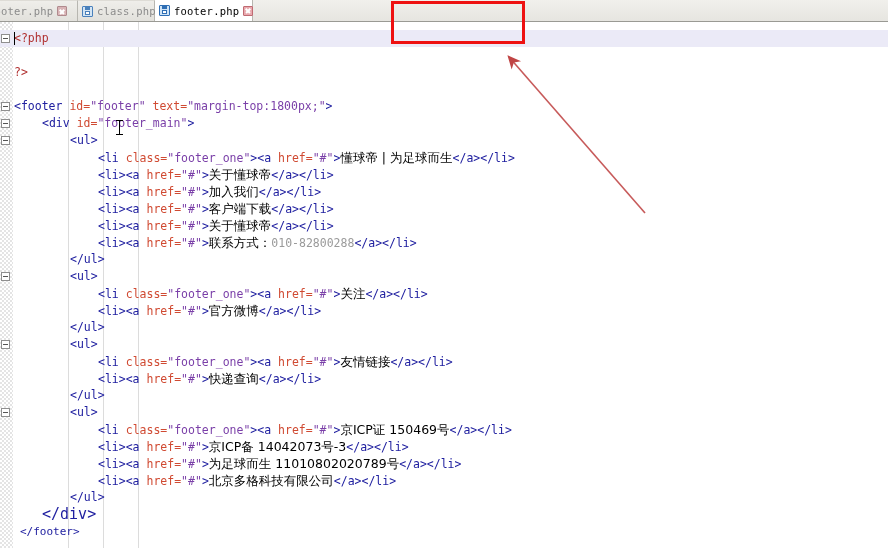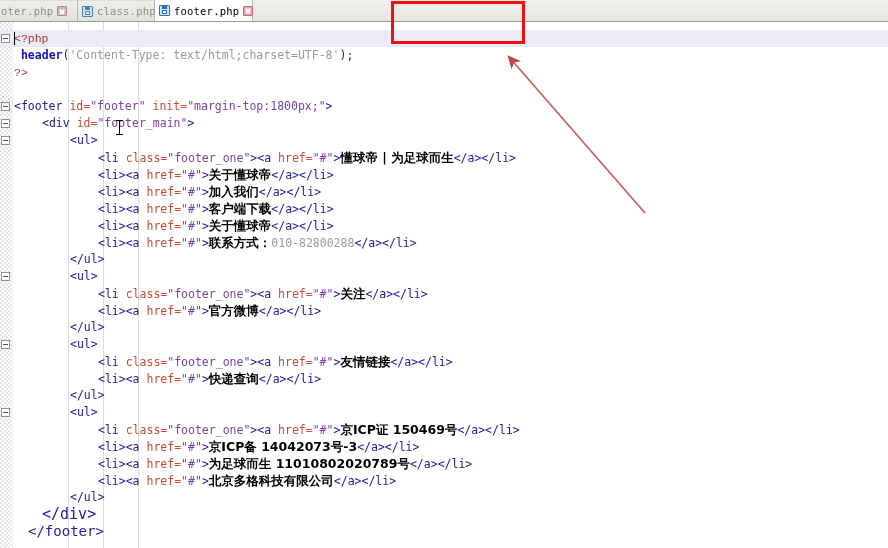--- a/index.html
+++ b/index.html
@@ -107,22 +107,22 @@
   }
   .fold:before{
     content:"";position:absolute;left:1px;top:3px;width:5px;height:1px;background:#555;
   }
 
   
   .tag     {color:#2020a0;}
   .attr    {color:#d04a32;}
   .str     {color:#7a3fa8;}
   .strgray {color:#9a9a9a;}
-  .txt     {color:#000000;font-family:"DejaVu Sans","Liberation Sans",sans-serif;font-weight:bold;font-size:12.5px;}
-  .php     {color:#b03030;font-family:Liberation Mono, monospace;}
+  .txt     {color:#000000;font-family:"DejaVu Sans","Liberation Sans",sans-serif;font-weight:normal;font-size:12.5px;}
+  .php     {color:#b03030;}
   .fn      {color:#1010c0;font-weight:bold;}
   .punc    {color:#2020a0;}
   .cmt     {color:#8a8a8a;}
   .cmtcn   {color:#000000;font-family:"DejaVu Sans","Liberation Sans",sans-serif;}
   .num     {color:#9a9a9a;}
 
   
   .caret{position:absolute;width:1px;background:#000;}
 
   
@@ -162,24 +162,23 @@
 
   <div class="editor">
     <div class="gutter"></div>
     <div class="codearea" id="codearea">
         <div class="guide" style="left: 68px;"></div>
         <div class="guide" style="left: 103px;"></div>
         <div class="guide" style="left: 138px;"></div>
         <div class="line cur" style="top: 8px;"></div>
         <div class="fold" style="top: 12px;"></div>
         <div class="code" style="top: 8px; line-height: 17px; height: 17px; font-size: 11.5px; left: 14px;"><span class="php">&lt;?php</span></div>
-        <div class="code" style="top: 25px; line-height: 17px; height: 17px; font-size: 11.5px; left: 14px;"><span class=""> </span><span class="fn">header</span><span class="punc">(</span><span class="strgray">'Content-Type: text/html;charset=UTF-8'</span><span class="punc">);</span></div>
         <div class="code" style="top: 42px; line-height: 17px; height: 17px; font-size: 11.5px; left: 14px;"><span class="php">?&gt;</span></div>
         <div class="fold" style="top: 80px;"></div>
-        <div class="code" style="top: 76px; line-height: 17px; height: 17px; font-size: 11.5px; left: 14px;"><span class="tag">&lt;footer </span><span class="attr">id=</span><span class="str">"footer"</span><span class="tag"> </span><span class="attr">init=</span><span class="str">"margin-top:1800px;"</span><span class="tag">&gt;</span></div>
+        <div class="code" style="top: 76px; line-height: 17px; height: 17px; font-size: 11.5px; left: 14px;"><span class="tag">&lt;footer </span><span class="attr">id=</span><span class="str">"footer"</span><span class="tag"> </span><span class="attr">text=</span><span class="str">"margin-top:1800px;"</span><span class="tag">&gt;</span></div>
         <div class="fold" style="top: 97px;"></div>
         <div class="code" style="top: 93px; line-height: 17px; height: 17px; font-size: 11.5px; left: 42px;"><span class="tag">&lt;div </span><span class="attr">id=</span><span class="str">"footer_main"</span><span class="tag">&gt;</span></div>
         <div class="fold" style="top: 114px;"></div>
         <div class="code" style="top: 110px; line-height: 17px; height: 17px; font-size: 11.5px; left: 70px;"><span class="tag">&lt;ul&gt;</span></div>
         <div class="code" style="top: 127px; line-height: 17px; height: 17px; font-size: 11.5px; left: 98px;"><span class="tag">&lt;li </span><span class="attr">class=</span><span class="str">"footer_one"</span><span class="tag">&gt;&lt;a </span><span class="attr">href=</span><span class="str">"#"</span><span class="tag">&gt;</span><span class="txt">懂球帝 | 为足球而生</span><span class="tag">&lt;/a&gt;&lt;/li&gt;</span></div>
         <div class="code" style="top: 144px; line-height: 17px; height: 17px; font-size: 11.5px; left: 98px;"><span class="tag">&lt;li&gt;&lt;a </span><span class="attr">href=</span><span class="str">"#"</span><span class="tag">&gt;</span><span class="txt">关于懂球帝</span><span class="tag">&lt;/a&gt;&lt;/li&gt;</span></div>
         <div class="code" style="top: 161px; line-height: 17px; height: 17px; font-size: 11.5px; left: 98px;"><span class="tag">&lt;li&gt;&lt;a </span><span class="attr">href=</span><span class="str">"#"</span><span class="tag">&gt;</span><span class="txt">加入我们</span><span class="tag">&lt;/a&gt;&lt;/li&gt;</span></div>
         <div class="code" style="top: 178px; line-height: 17px; height: 17px; font-size: 11.5px; left: 98px;"><span class="tag">&lt;li&gt;&lt;a </span><span class="attr">href=</span><span class="str">"#"</span><span class="tag">&gt;</span><span class="txt">客户端下载</span><span class="tag">&lt;/a&gt;&lt;/li&gt;</span></div>
         <div class="code" style="top: 195px; line-height: 17px; height: 17px; font-size: 11.5px; left: 98px;"><span class="tag">&lt;li&gt;&lt;a </span><span class="attr">href=</span><span class="str">"#"</span><span class="tag">&gt;</span><span class="txt">关于懂球帝</span><span class="tag">&lt;/a&gt;&lt;/li&gt;</span></div>
         <div class="code" style="top: 212px; line-height: 17px; height: 17px; font-size: 11.5px; left: 98px;"><span class="tag">&lt;li&gt;&lt;a </span><span class="attr">href=</span><span class="str">"#"</span><span class="tag">&gt;</span><span class="txt">联系方式：</span><span class="num">010-82800288</span><span class="tag">&lt;/a&gt;&lt;/li&gt;</span></div>
@@ -195,21 +194,21 @@
         <div class="code" style="top: 348px; line-height: 17px; height: 17px; font-size: 11.5px; left: 98px;"><span class="tag">&lt;li&gt;&lt;a </span><span class="attr">href=</span><span class="str">"#"</span><span class="tag">&gt;</span><span class="txt">快递查询</span><span class="tag">&lt;/a&gt;&lt;/li&gt;</span></div>
         <div class="code" style="top: 365px; line-height: 17px; height: 17px; font-size: 11.5px; left: 70px;"><span class="tag">&lt;/ul&gt;</span></div>
         <div class="fold" style="top: 386px;"></div>
         <div class="code" style="top: 382px; line-height: 17px; height: 17px; font-size: 11.5px; left: 70px;"><span class="tag">&lt;ul&gt;</span></div>
         <div class="code" style="top: 399px; line-height: 17px; height: 17px; font-size: 11.5px; left: 98px;"><span class="tag">&lt;li </span><span class="attr">class=</span><span class="str">"footer_one"</span><span class="tag">&gt;&lt;a </span><span class="attr">href=</span><span class="str">"#"</span><span class="tag">&gt;</span><span class="txt">京ICP证 150469号</span><span class="tag">&lt;/a&gt;&lt;/li&gt;</span></div>
         <div class="code" style="top: 416px; line-height: 17px; height: 17px; font-size: 11.5px; left: 98px;"><span class="tag">&lt;li&gt;&lt;a </span><span class="attr">href=</span><span class="str">"#"</span><span class="tag">&gt;</span><span class="txt">京ICP备 14042073号-3</span><span class="tag">&lt;/a&gt;&lt;/li&gt;</span></div>
         <div class="code" style="top: 433px; line-height: 17px; height: 17px; font-size: 11.5px; left: 98px;"><span class="tag">&lt;li&gt;&lt;a </span><span class="attr">href=</span><span class="str">"#"</span><span class="tag">&gt;</span><span class="txt">为足球而生 11010802020789号</span><span class="tag">&lt;/a&gt;&lt;/li&gt;</span></div>
         <div class="code" style="top: 450px; line-height: 17px; height: 17px; font-size: 11.5px; left: 98px;"><span class="tag">&lt;li&gt;&lt;a </span><span class="attr">href=</span><span class="str">"#"</span><span class="tag">&gt;</span><span class="txt">北京多格科技有限公司</span><span class="tag">&lt;/a&gt;&lt;/li&gt;</span></div>
         <div class="code" style="top: 467px; line-height: 17px; height: 17px; font-size: 11.5px; left: 70px;"><span class="tag">&lt;/ul&gt;</span></div>
         <div class="code" style="top: 484px; line-height: 17px; height: 17px; font-size: 15px; left: 42px;"><span class="tag">&lt;/div&gt;</span></div>
-        <div class="code" style="top: 501px; line-height: 17px; height: 17px; font-size: 14px; left: 28px;"><span class="tag">&lt;/footer&gt;</span></div>
+        <div class="code" style="top: 501px; line-height: 17px; height: 17px; font-size: 11px; left: 20px;"><span class="tag">&lt;/footer&gt;</span></div>
         <div class="caret" style="left: 14px; top: 10px; height: 13px;"></div>
       </div>
     <div class="ibeam" id="ibeam" style="left: 116px; top: 98px;">
       <div class="cap" style="top:0"></div>
       <div class="cap" style="bottom:0"></div>
     </div>
   </div>
 
   <div class="anno-rect" id="annoRect" style="left: 391px; top: 1px; width: 134px; height: 43px;"></div>
 

